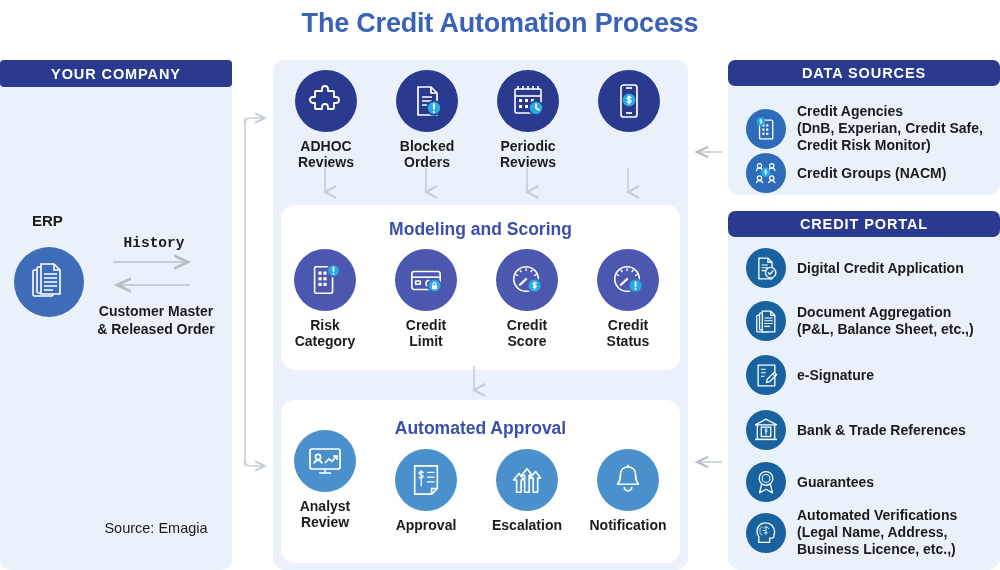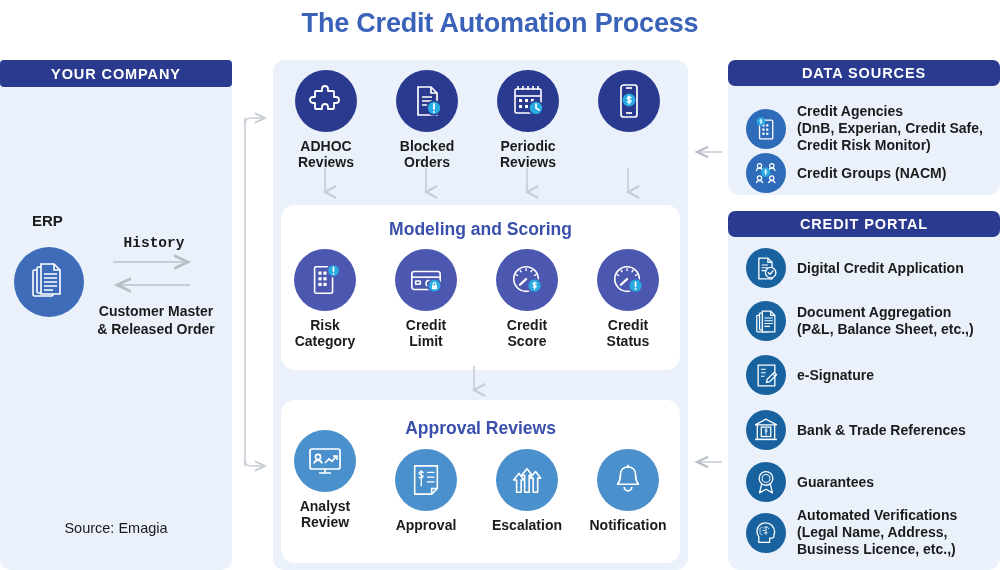--- a/index.html
+++ b/index.html
@@ -21,21 +21,21 @@
   #company-panel{left:0;top:60px;width:232px;height:510px;border-radius:10px;}
   #company-head{left:0;top:60px;width:232px;height:27px;border-radius:4px;}
   .erp-label{position:absolute;left:32px;top:212px;font-size:15px;color:#1b1b1b;font-weight:bold;}
   .erp-circle{position:absolute;left:14px;top:247px;width:70px;height:70px;border-radius:50%;
               background:#3E6CB8;display:flex;align-items:center;justify-content:center;}
   .history-label{position:absolute;left:119px;top:235px;width:70px;text-align:center;
                  font-size:14.5px;font-weight:bold;color:#1b1b1b;font-family:Liberation Mono, monospace;}
   .cm-label{position:absolute;left:72px;top:302px;width:168px;text-align:center;
             font-size:14px;font-weight:bold;color:#1b1b1b;line-height:18px;}
   .src-label{position:absolute;left:0;top:520px;width:232px;text-align:center;
-             font-size:14.5px;color:#1b1b1b;}
+             font-size:14.5px;color:#1b1b1b;padding-left:40px;}
 
   
   #flow-panel{left:273px;top:60px;width:415px;height:510px;border-radius:12px;}
   .sub-card{position:absolute;background:#ffffff;border-radius:14px;}
   #card-model{left:281px;top:205px;width:399px;height:165px;}
   #card-auto{left:281px;top:400px;width:399px;height:163px;}
   .card-title{position:absolute;width:399px;text-align:center;
               font-size:17.5px;font-weight:bold;color:#3A50AC;}
   #title-model{left:281px;top:219px;}
   #title-auto{left:281px;top:418px;}
@@ -219,21 +219,21 @@
       <circle cx="26" cy="24" r="7.2" fill="#29ABE2" stroke="#4C57B0" stroke-width="1.5"></circle>
       <path d="M26 20.4v4.3" stroke="#fff" stroke-width="1.8" stroke-linecap="round"></path>
       <circle cx="26" cy="27.2" r="1" fill="#fff" stroke="none"></circle>
     </svg>
   </div>
   <div class="lbl" style="white-space:pre-line">Credit
 Status</div>
 </div>
 
 <div class="sub-card" id="card-auto"></div>
-<div class="card-title" id="title-auto">Approval Reviews</div>
+<div class="card-title" id="title-auto">Automated Approval</div>
 
 <div class="node" style="left:279px;top:430px;">
   <div class="circ c-blue">
     <svg width="36" height="36" viewBox="0 0 36 36" fill="none" stroke="#fff" stroke-width="1.7">
       <rect x="3" y="6" width="30" height="20" rx="2"></rect>
       <path d="M18 26v4M12 30h12"></path>
       <circle cx="11" cy="14" r="2.6"></circle>
       <path d="M7 20.5c.6-2.3 2.3-3.4 4-3.4s3.4 1.1 4 3.4" fill="none"></path>
       <path d="M18 20l4-4 3 2.4 4.5-5.4" stroke-width="1.7" fill="none"></path>
       <path d="M26 13h4v4" stroke-width="1.5" fill="none"></path>

